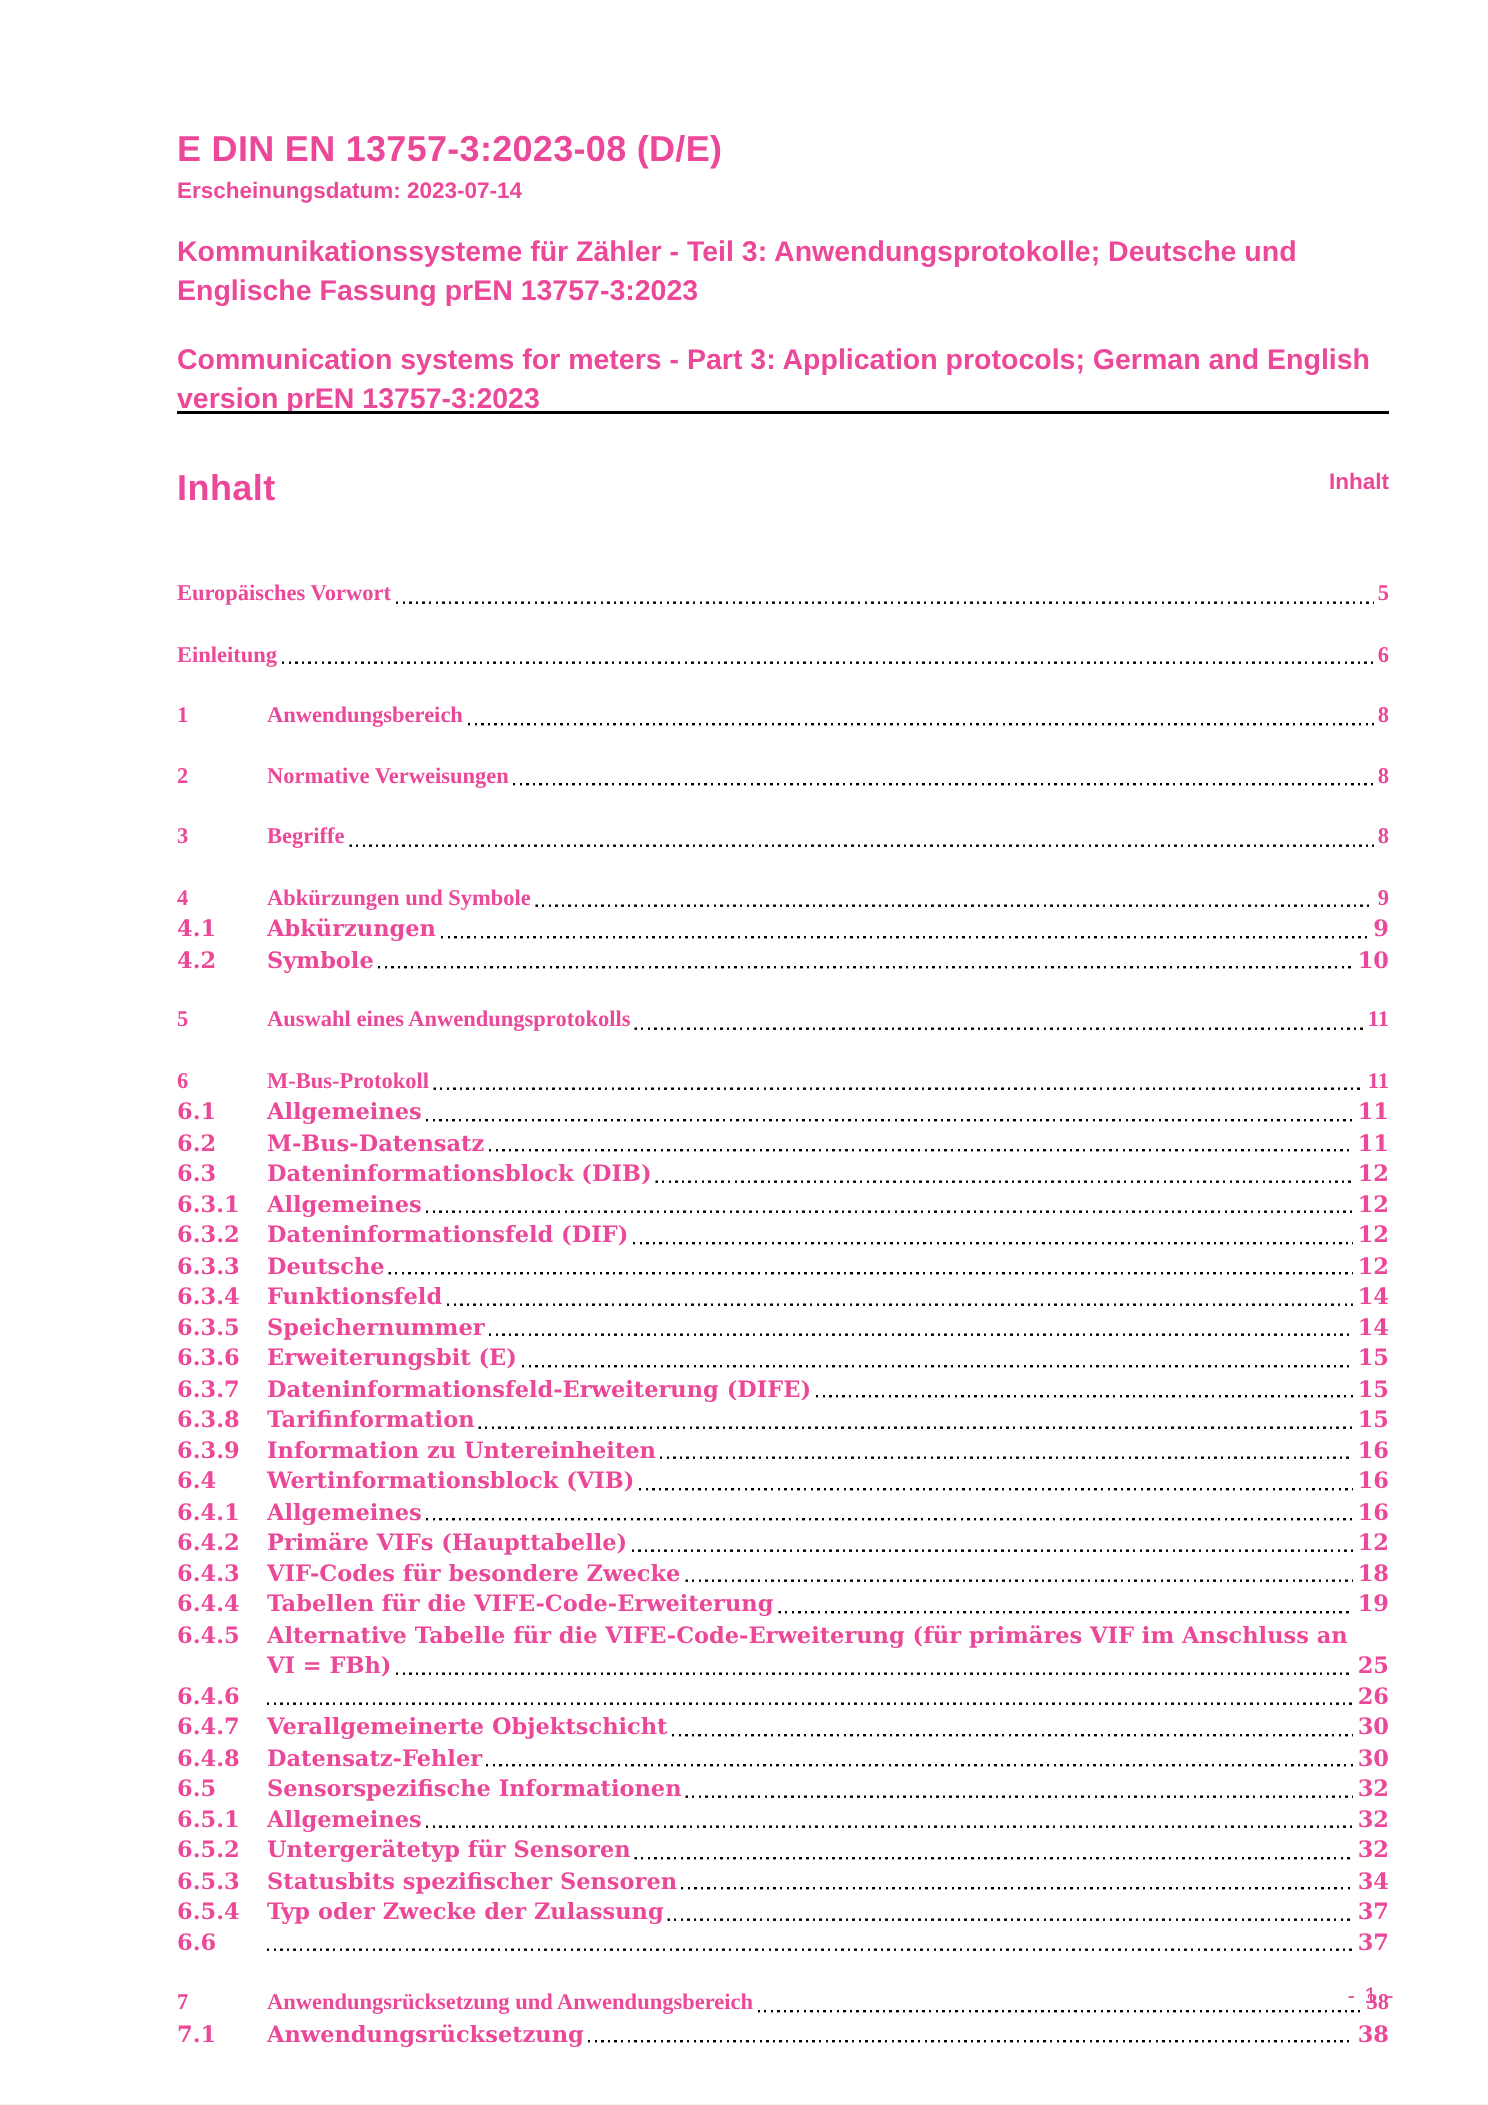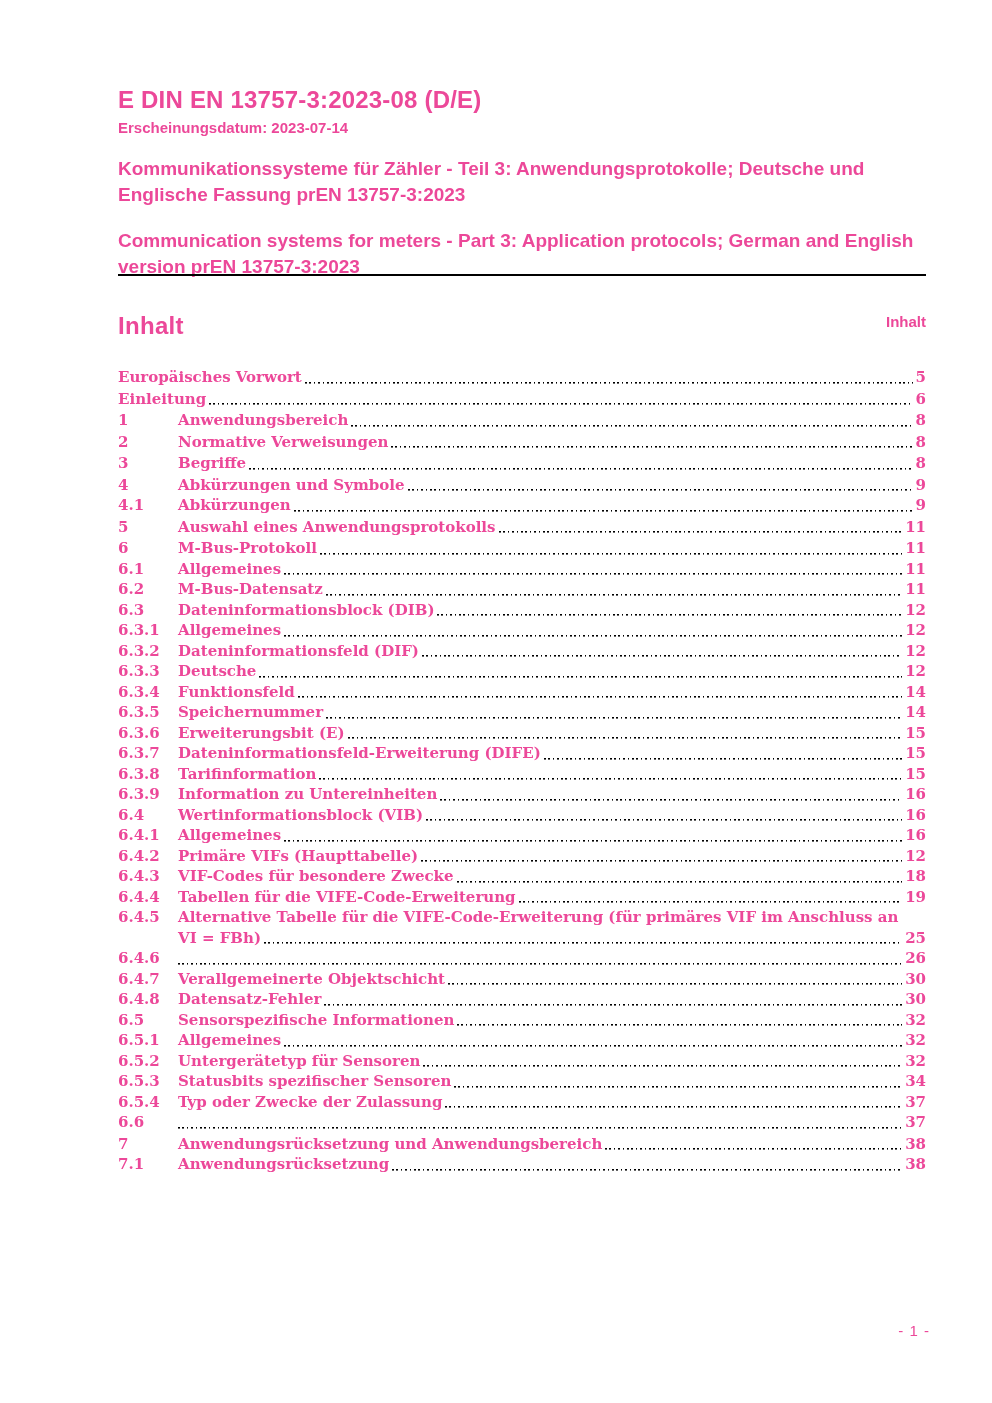--- a/index.html
+++ b/index.html
@@ -65,21 +65,21 @@
   
   .toc {
     position: absolute;
     top: 366px; left: 0; right: 0;
     font: 700 15px/20.5px "DejaVu Serif", serif;
   }
   .toc-row {
     display: flex;
     align-items: baseline;
   }
-  .toc-row.gap { margin-top: 1px; }
+  .toc-row.gap { margin-top: 20px; font-family: Liberation Serif, serif; }
   .toc-num {
     flex: none;
     width: 60px;
   }
   .toc-title {
     flex: none;
     white-space: nowrap;
     padding-right: 3px;
   }
   .toc-leader {
@@ -160,20 +160,26 @@
           <span class="toc-title">Abkürzungen und Symbole</span>
           <span class="toc-leader"></span>
           <span class="toc-page">9</span>
         </div>
         <div class="toc-row">
           <span class="toc-num">4.1</span>
           <span class="toc-title">Abkürzungen</span>
           <span class="toc-leader"></span>
           <span class="toc-page">9</span>
         </div>
+        <div class="toc-row">
+          <span class="toc-num">4.2</span>
+          <span class="toc-title">Symbole</span>
+          <span class="toc-leader"></span>
+          <span class="toc-page">10</span>
+        </div>
         <div class="toc-row gap">
           <span class="toc-num">5</span>
           <span class="toc-title">Auswahl eines Anwendungsprotokolls</span>
           <span class="toc-leader"></span>
           <span class="toc-page">11</span>
         </div>
         <div class="toc-row gap">
           <span class="toc-num">6</span>
           <span class="toc-title">M-Bus-Protokoll</span>
           <span class="toc-leader"></span>

